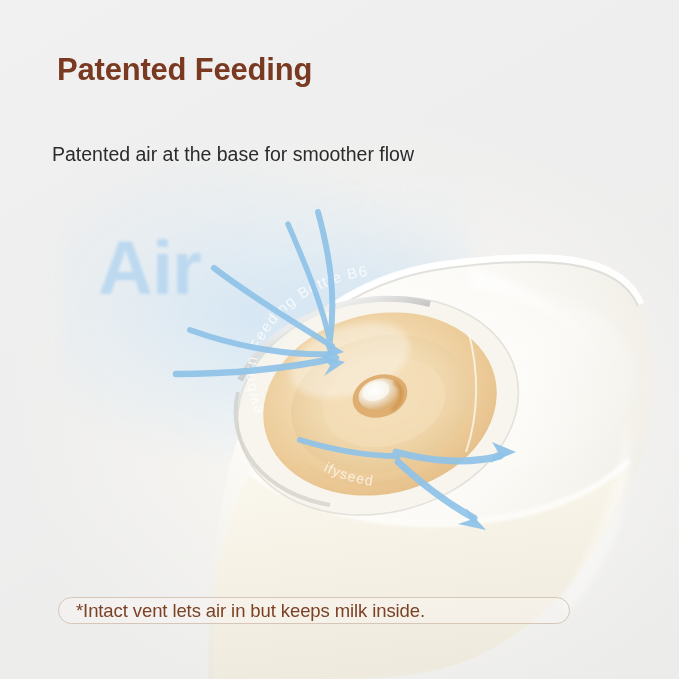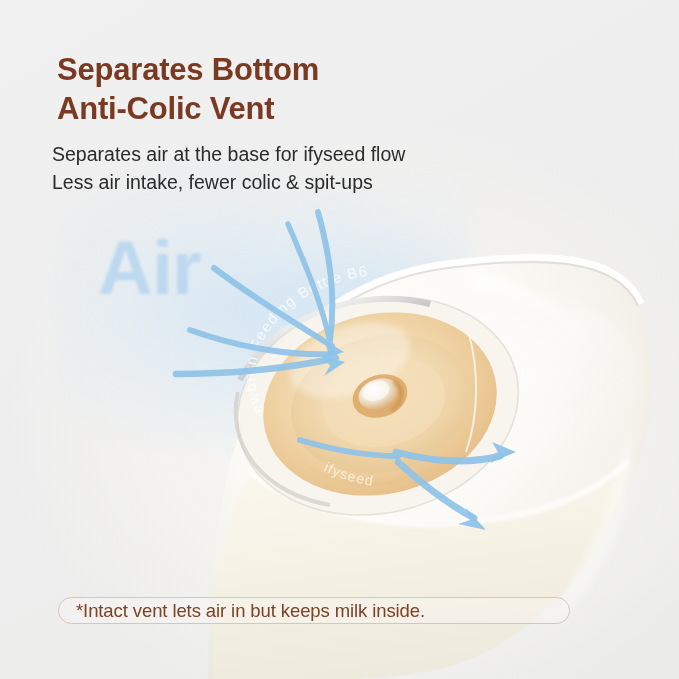--- a/index.html
+++ b/index.html
@@ -291,26 +291,24 @@
         <path d="M 486,530 L 466,508 L 470,520 L 458,524 Z"></path>
       </g>
 
       <path d="M 196,250 C 252,292 300,330 336,352 C 288,322 240,286 198,248 Z" fill="#cfe4f6" opacity="0.35" filter="url(#softBlur)"></path>
     </svg>
   </div>
 
   <div class="air-word">Air</div>
 
   <div class="headline">
-    <span class="l1">Separates Bottom</span>
-    <span class="l2">Anti-Colic Vent</span>
+    <span class="l1">Patented Feeding</span>
   </div>
 
   <div class="subline">
-    <span>Separates air at the base for ifyseed flow</span>
-    <span>Less air intake, fewer colic &amp; spit-ups</span>
+    <span>Patented air at the base for smoother flow</span>
   </div>
 
   <div class="footnote">
     <span class="footnote-text">*Intact vent lets air in but keeps milk inside.</span>
   </div>
 
 </div>
 
 </body></html>

